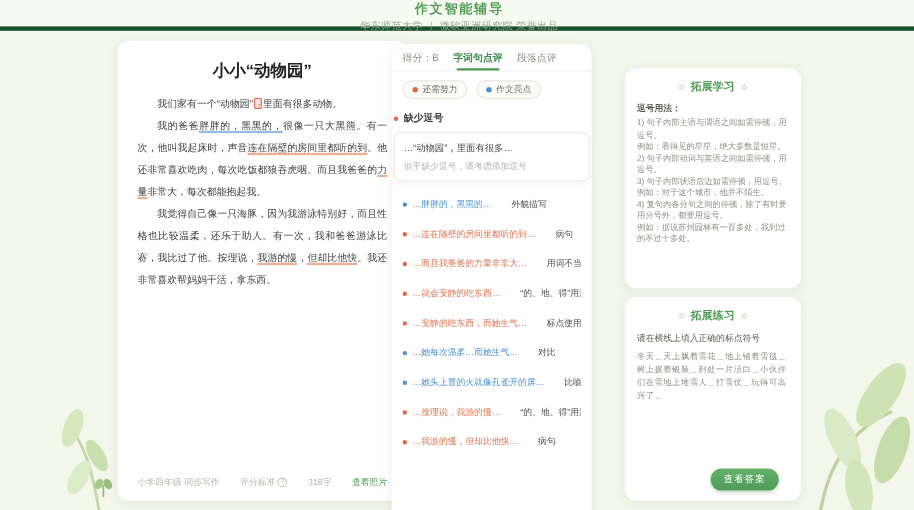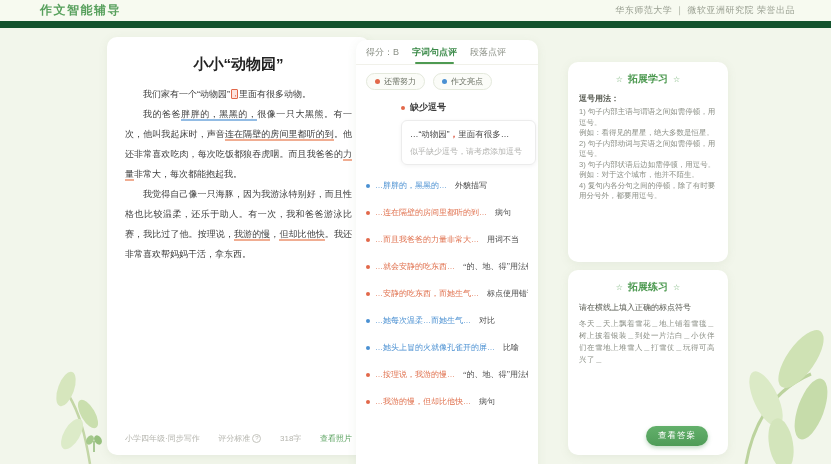--- a/index.html
+++ b/index.html
@@ -6,21 +6,21 @@
   html,body { margin:0; padding:0; background:#e9eedd; }
   .screen {
     position:relative; width:831px; height:464px; overflow:hidden;
     background:#f2f6eb;
     font-family:"Liberation Sans","DejaVu Sans",sans-serif;
   }
   
   .topbar {
     position:absolute; top:0; left:0; right:0; height:28px; z-index:3;
     display:flex; align-items:center; justify-content:space-between;
-    padding:0 36px 0 40px; background:#f7faf0; border-bottom:7px solid #14532d;
+    padding:0 36px 0 40px; background:#f7faf0; border-bottom:4px solid #14532d;flex-direction:column;
   }
   .brand { color:#57a05c; font-weight:bold; font-size:12px; letter-spacing:1.5px; }
   .credits { color:#9aa092; font-size:9px; letter-spacing:0.5px; }
 
   
   .card {
     position:absolute; background:#fff; border-radius:10px; z-index:2;
     box-shadow:0 2px 10px rgba(120,140,100,0.10);
   }
 
@@ -58,21 +58,21 @@
 
   .chips { display:flex; gap:8px; padding:8px 10px 4px; }
   .chip {
     display:inline-flex; align-items:center; gap:4px; border:1px solid #e4e9dc; border-radius:9px;
     padding:2px 8px; font-size:8px; color:#6b7164; cursor:pointer; background:#fbfcf8;
   }
   .dot { width:5px; height:5px; border-radius:50%; }
   .dot-issue { background:#e2684a; }
   .dot-good  { background:#4a90d2; }
 
-  .expanded { padding:7px 2px 2px; cursor:pointer;margin-left:43px; }
+  .expanded { padding:7px 2px 2px; cursor:pointer; }
   .expanded-head { display:flex; align-items:center; gap:5px; }
   .bullet { width:4px; height:4px; border-radius:50%; flex:none; }
   .bullet.issue { background:#e2684a; }
   .bullet.good  { background:#4a90d2; }
   .expanded-label { font-size:9px; color:#3b3b3b; font-weight:bold; }
   .expanded-card {
     margin-top:6px; border:1px solid #ececec; border-radius:6px; padding:7px 8px;
     box-shadow:0 1px 4px rgba(0,0,0,0.05);
   }
   .expanded-snippet { font-size:8.5px; color:#4a4a4a; line-height:12px; }
@@ -80,21 +80,21 @@
   .expanded-suggestion { margin-top:6px; font-size:8px; color:#b3b3b0; line-height:11px; }
 
   .review-list { padding:5px 10px; }
   .review-item {
     display:flex; align-items:center; gap:5px; padding:8px 0; cursor:pointer;
     white-space:nowrap; overflow:hidden;
   }
   .review-item .snippet { font-size:8px; }
   .review-item.issue .snippet { color:#e0714e; }
   .review-item.good  .snippet { color:#4a90d2; }
-  .review-item .tag { font-size:8px; color:#4c4c4c; margin-left:3px;font-family:Liberation Serif, serif; }
+  .review-item .tag { font-size:8px; color:#4c4c4c; margin-left:13px; }
 
   
   .learn-card { left:568px; top:62px; width:160px; height:200px; padding:10px 11px; }
   .practice-card { left:568px; top:270px; width:160px; height:185px; padding:10px 11px; }
   .panel-head {
     display:flex; align-items:center; justify-content:center; gap:5px;
     color:#4e9a52; font-size:10px; font-weight:bold;
   }
   .star { font-size:8px; color:#6fae6f; font-weight:normal; }
   .learn-subtitle { margin-top:7px; font-size:8px; color:#55584f; font-weight:bold; }
@@ -244,20 +244,21 @@
       <span class="star">☆</span>
     </div>
     <div class="learn-subtitle">逗号用法：</div>
     <div class="rules">
         <div class="rule-line">1) 句子内部主语与谓语之间如需停顿，用逗号。</div>
         <div class="rule-line">例如：看得见的星星，绝大多数是恒星。</div>
         <div class="rule-line">2) 句子内部动词与宾语之间如需停顿，用逗号。</div>
         <div class="rule-line">3) 句子内部状语后边如需停顿，用逗号。</div>
         <div class="rule-line">例如：对于这个城市，他并不陌生。</div>
         <div class="rule-line">4) 复句内各分句之间的停顿，除了有时要用分号外，都要用逗号。</div>
+        <div class="rule-line">例如：据说苏州园林有一百多处，我到过的不过十多处。</div>
       </div>
   </section>
 
   <section class="card practice-card">
     <div class="panel-head">
       <span class="star">☆</span>
       <span>拓展练习</span>
       <span class="star">☆</span>
     </div>
     <div class="practice-instruction">请在横线上填入正确的标点符号</div>

